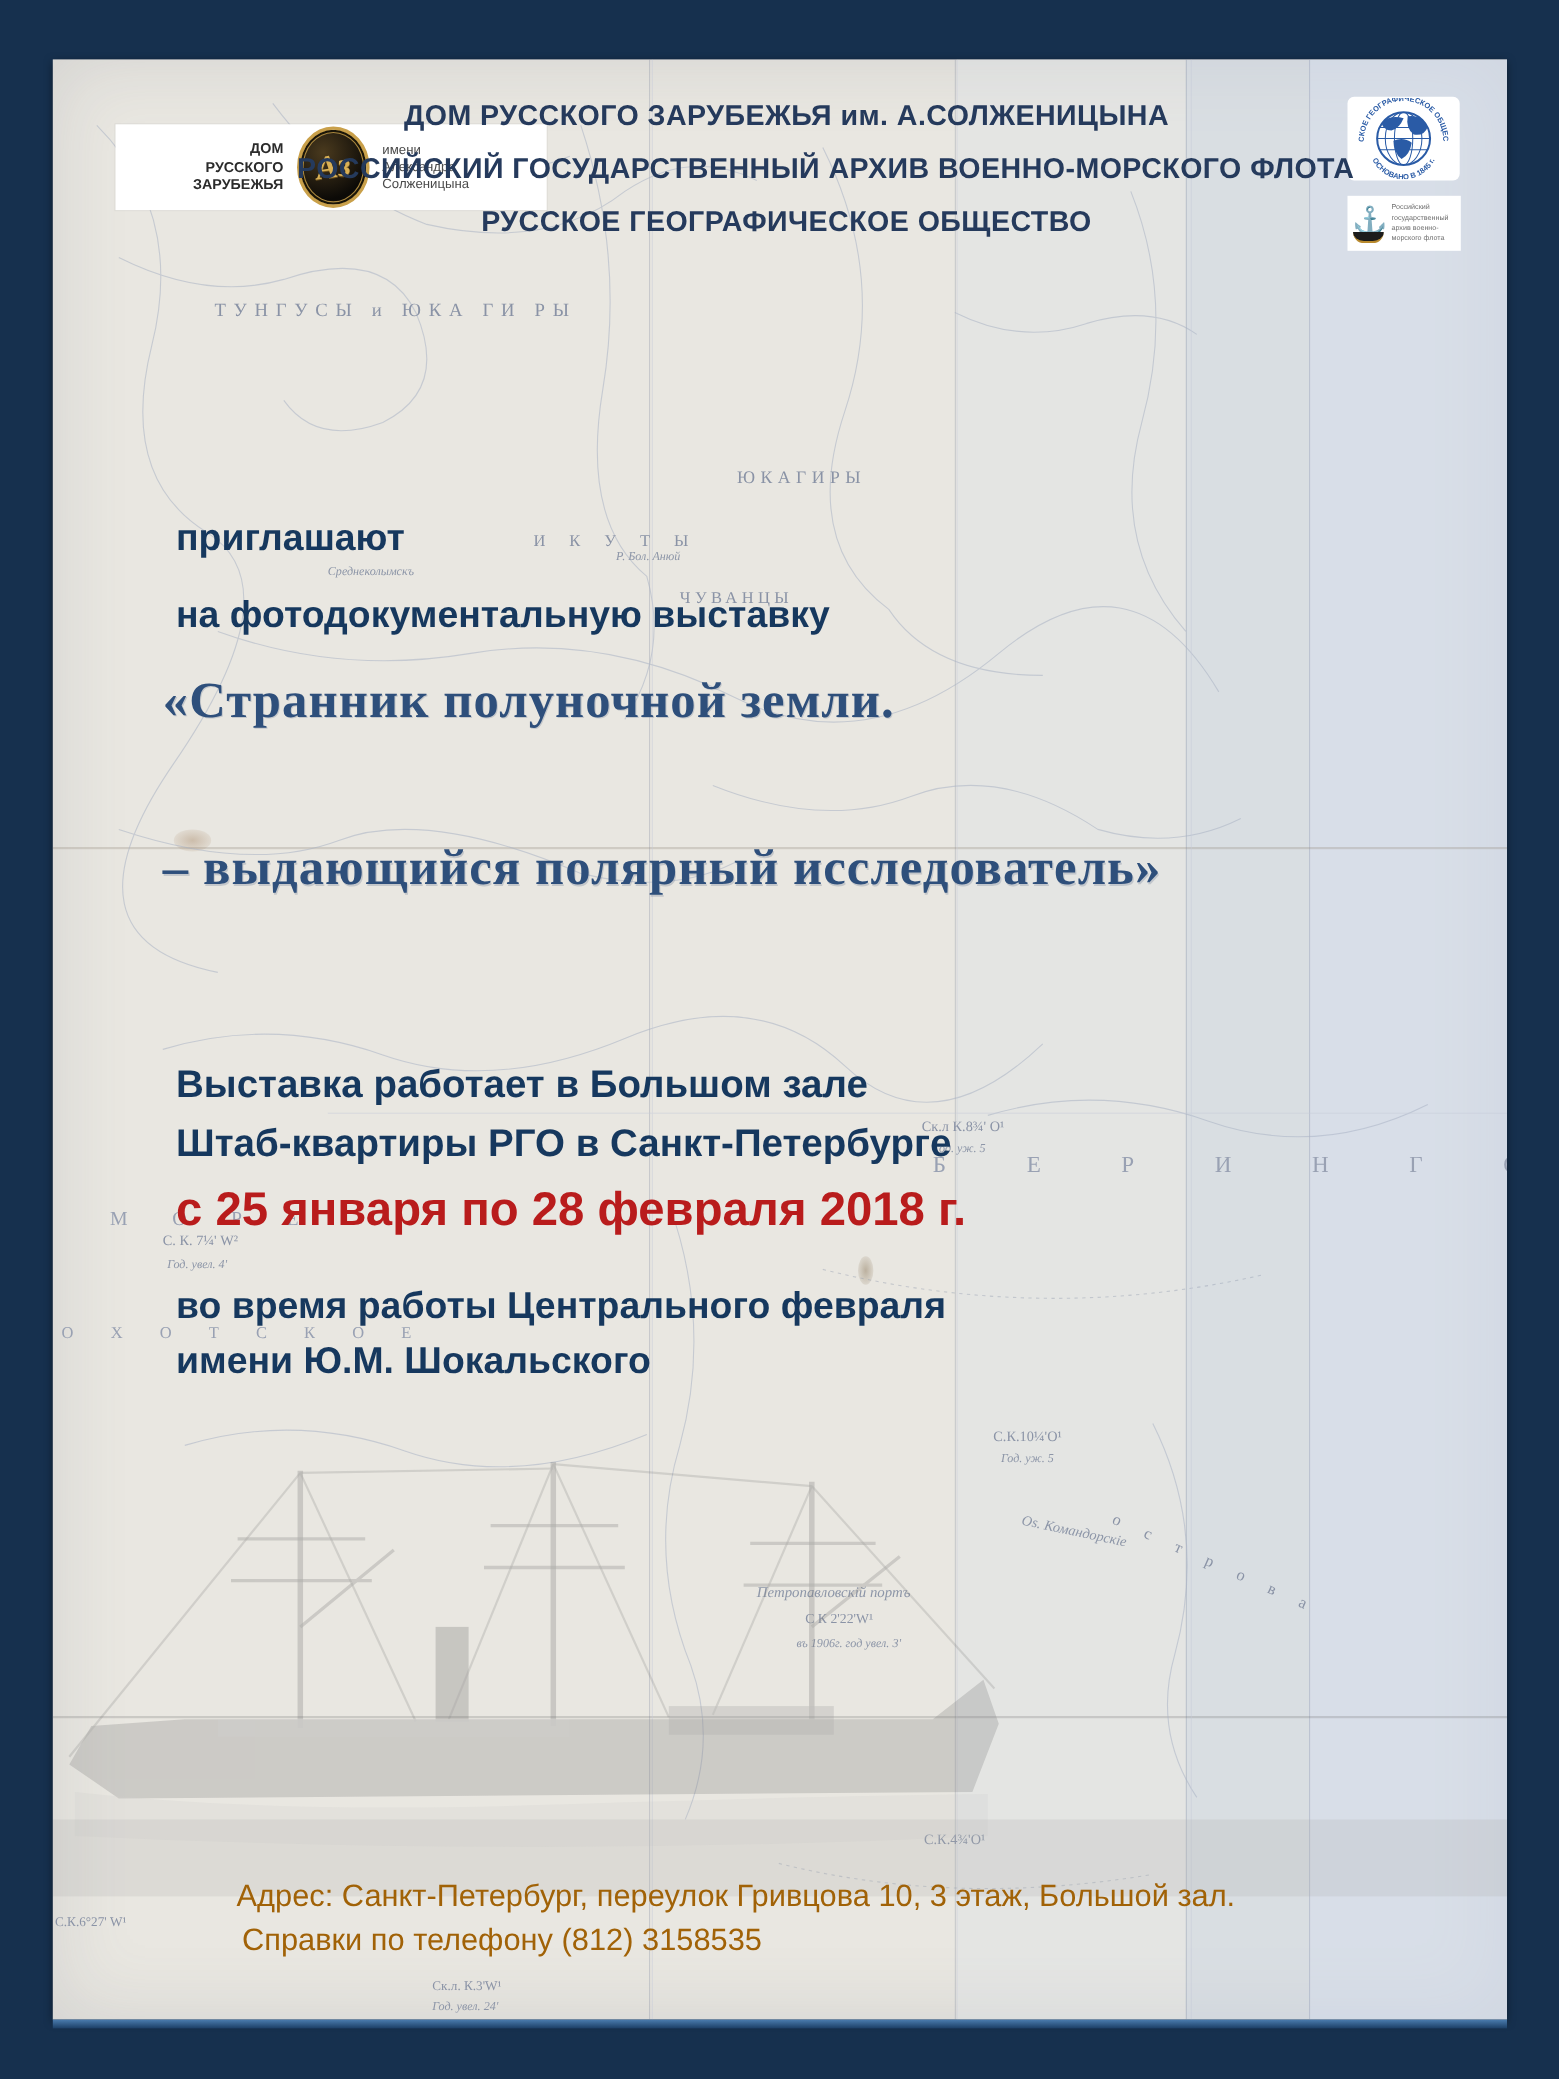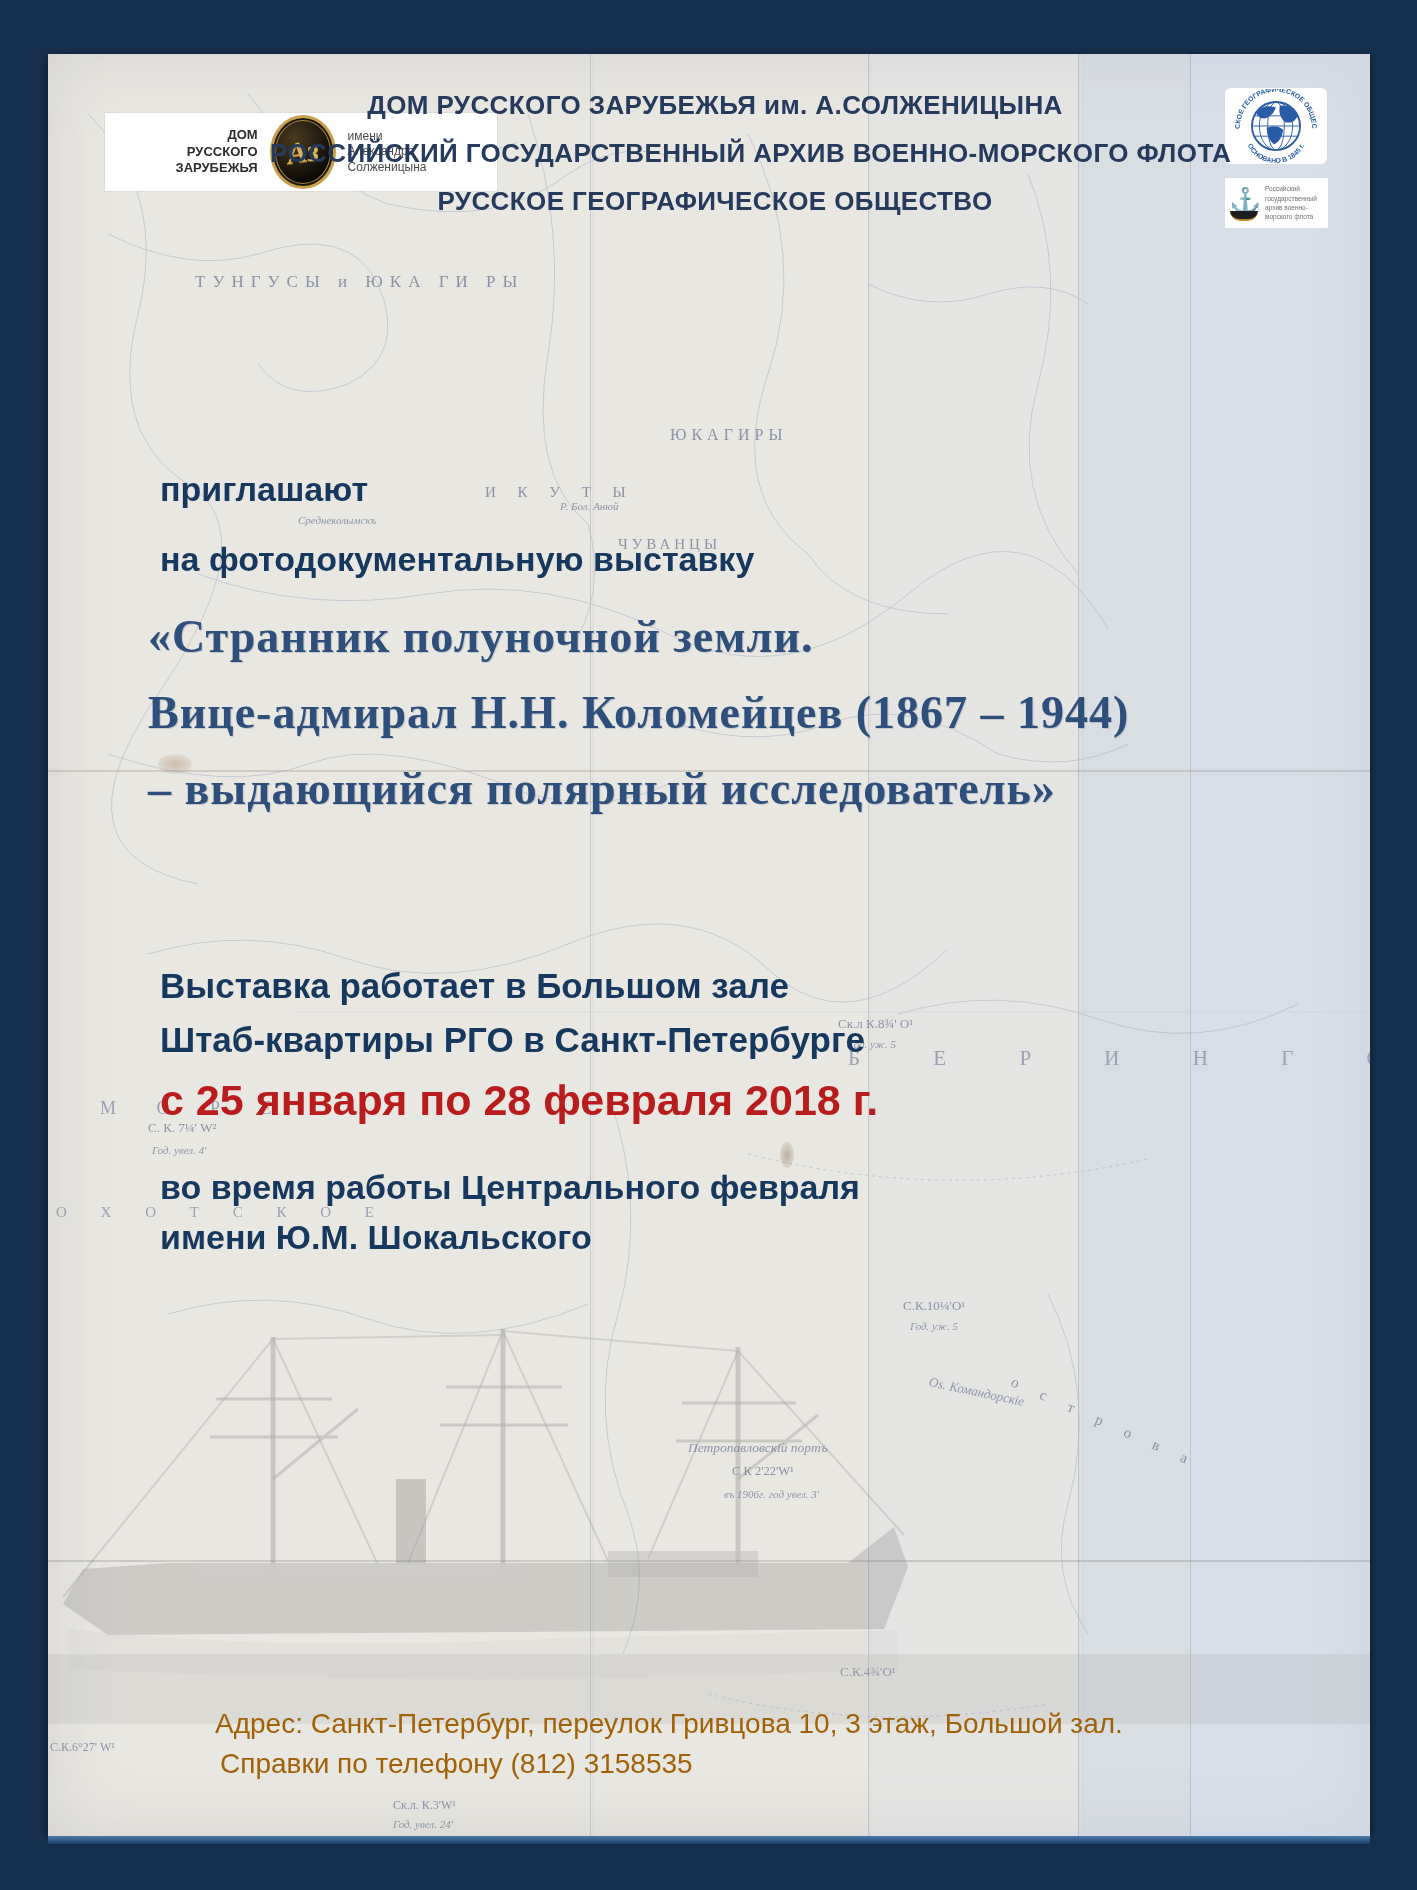--- a/index.html
+++ b/index.html
@@ -230,21 +230,20 @@
     </div>
 
     <div class="hdr" style="top:36px">ДОМ РУССКОГО ЗАРУБЕЖЬЯ им. А.СОЛЖЕНИЦЫНА</div>
     <div class="hdr" style="top:84px">РОССИЙСКИЙ ГОСУДАРСТВЕННЫЙ АРХИВ ВОЕННО-МОРСКОГО ФЛОТА</div>
     <div class="hdr" style="top:132px">РУССКОЕ ГЕОГРАФИЧЕСКОЕ ОБЩЕСТВО</div>
 
     <div class="invite" style="top:416px">приглашают</div>
     <div class="invite" style="top:486px">на фотодокументальную выставку</div>
 
     <div class="title" style="top:556px">«Странник полуночной земли.</div>
-    <div class="title" style="top:632px">Вице-адмирал Н.Н. Коломейцев (1867 – 1944)</div>
     <div class="title" style="top:708px">– выдающийся полярный  исследователь»</div>
 
     <div class="venue" style="top:966px">Штаб-квартиры РГО в Санкт-Петербурге</div>
     <div class="venue" style="top:912px">Выставка работает в Большом зале</div>
 
     <div class="dates" style="top:1022px">с 25 января по 28 февраля 2018 г.</div>
 
     <div class="sched" style="top:1114px">во время работы Центрального февраля</div>
     <div class="sched" style="top:1164px">имени Ю.М. Шокальского</div>
 

